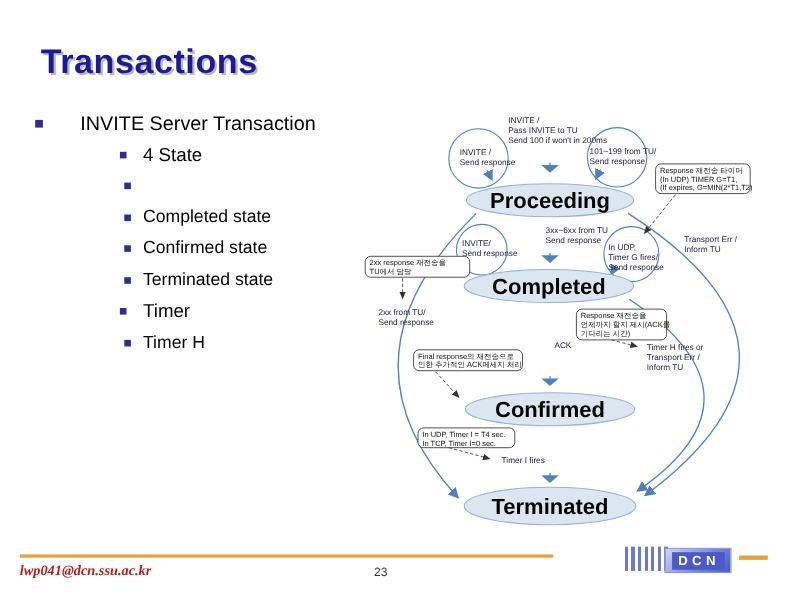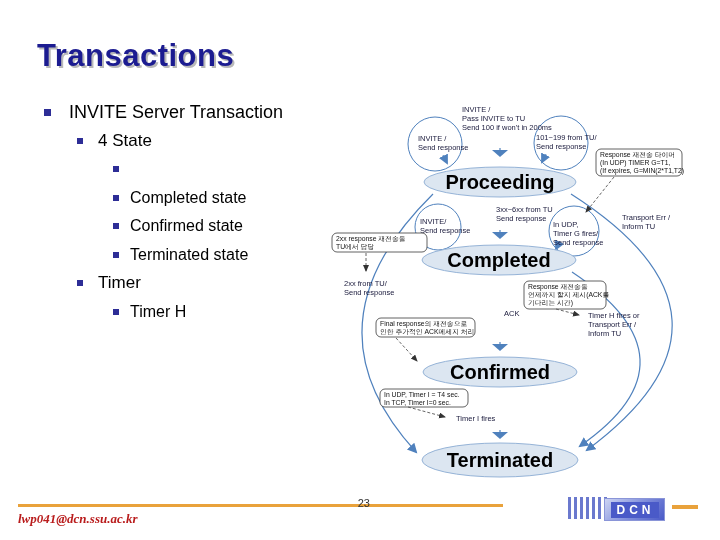--- a/index.html
+++ b/index.html
@@ -8,37 +8,37 @@
     font-family:"Liberation Sans",sans-serif;overflow:hidden;color:#000;
   }
   .slide-title{
     position:absolute;left:37px;top:38px;
     font-size:31px;font-weight:bold;color:#1c1c91;
     text-shadow:2px 2px 0 #b9b9b9;letter-spacing:.5px;
   }
   .outline{position:absolute;left:0;top:98px;width:345px;}
   .row{display:flex;align-items:center;height:28.5px;}
   .blt{background:#2d2d96;flex:none;display:inline-block;}
-  .lvl1{padding-left:44px;font-size:18px;}
+  .lvl1{padding-left:32px;font-size:18px;gap:16px;}
   .lvl1 .blt{width:7px;height:7px;margin-right:18px;}
-  .lvl2{padding-left:77px;font-size:17px;}
+  .lvl2{padding-left:77px;font-size:17px;margin-left:32px;}
   .lvl2 .blt{width:6px;height:6px;margin-right:15px;}
   .lvl3{padding-left:113px;font-size:16px;}
   .lvl3 .blt{width:6px;height:6px;margin-right:11px;}
   .diagram-svg{position:absolute;left:0;top:0;width:720px;height:540px;}
   .st-label{font-family:"Liberation Sans",sans-serif;font-weight:bold;font-size:20px;fill:#000;}
   .sm{font-family:"Liberation Sans",sans-serif;font-size:7.5px;fill:#1a1a3c;}
   .nt{font-family:"Liberation Sans",sans-serif;font-size:6.8px;fill:#111;}
   .footer-line{position:absolute;left:18px;top:504px;width:485px;height:3px;background:#e9a23b;}
   .footer-email{
     position:absolute;left:18px;top:511px;
     font-family:"Liberation Serif",serif;font-style:italic;font-weight:600;
     font-size:13px;color:#b91c1c;
   }
-  .footer-page{position:absolute;left:340px;top:497px;width:30px;text-align:right;font-size:11px;color:#333;}
+  .footer-page{position:absolute;left:340px;top:515px;width:30px;text-align:left;font-size:11px;color:#333;}
   .logo-stripes{
     position:absolute;left:568px;top:497px;width:40px;height:22px;
     background:repeating-linear-gradient(90deg,#6b79ce 0 3px,#ffffff 3px 6px);
   }
   .logo-box{
     position:absolute;left:604px;top:498px;width:59px;height:21px;
     background:linear-gradient(135deg,#cdd5f3 0%,#7c8ada 55%,#4a5ac8 100%);
     border:1px solid #8a95d8;display:flex;align-items:center;justify-content:center;
   }
   .logo-text{

